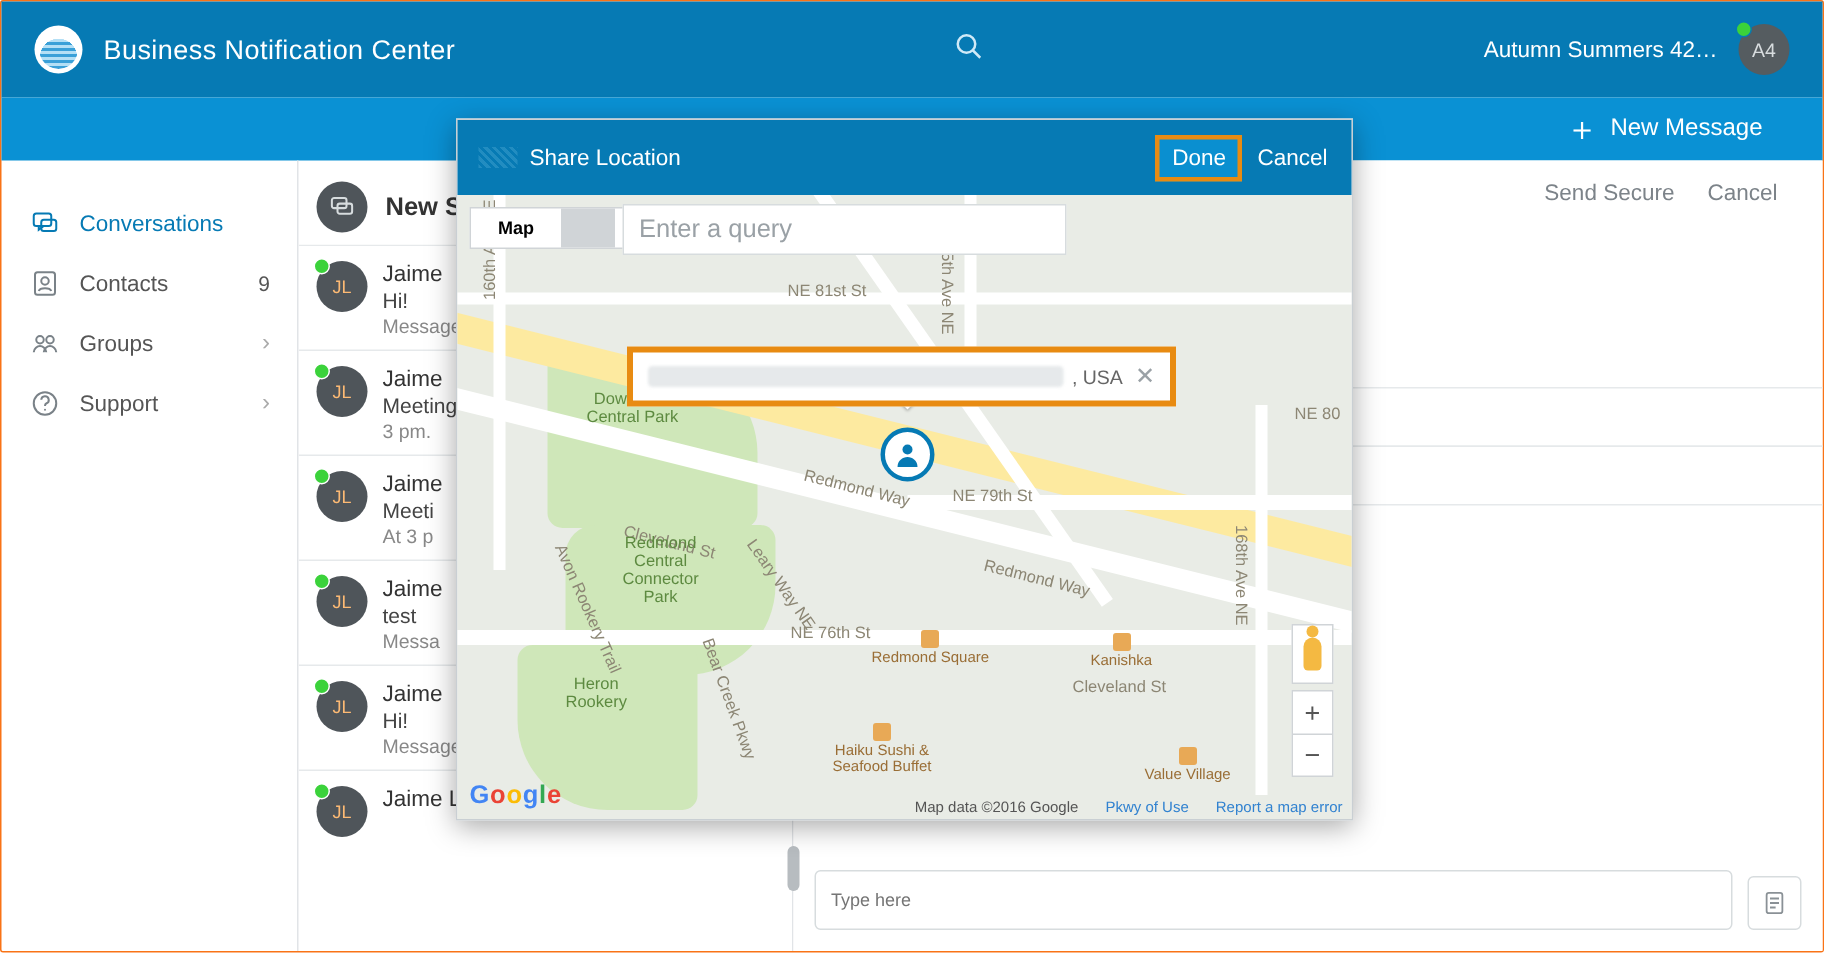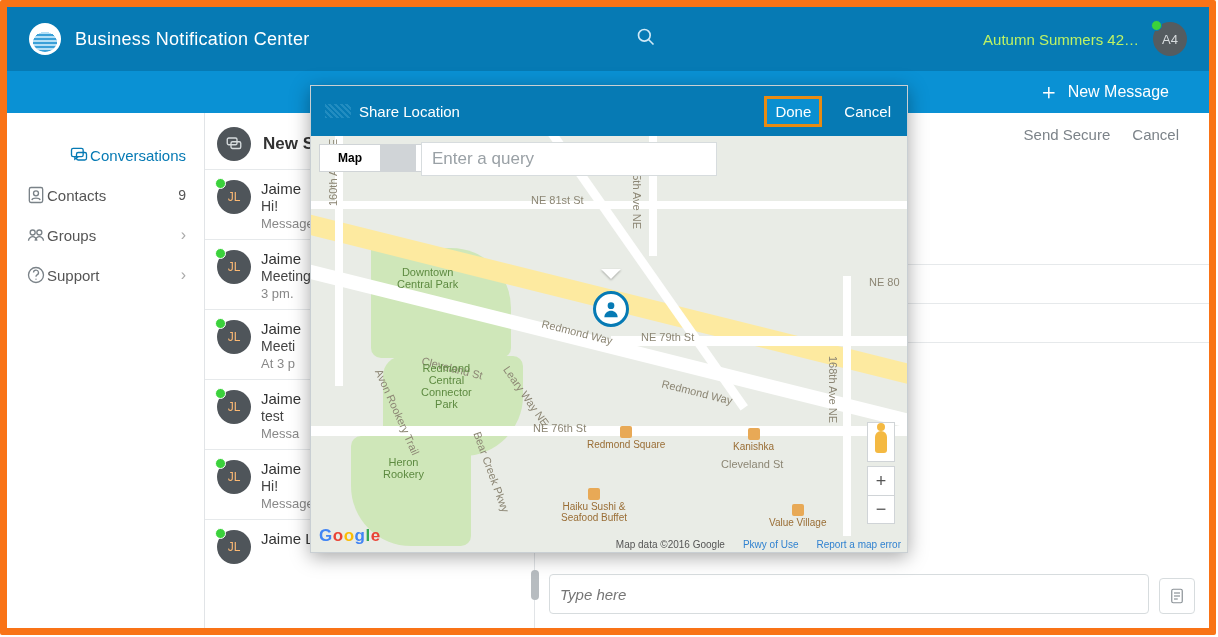--- a/index.html
+++ b/index.html
@@ -1,40 +1,40 @@
 <!DOCTYPE html>
 <html><head>
 <meta charset="utf-8">
 <style>
   * { box-sizing: border-box; margin: 0; padding: 0; font-family: Arial, Helvetica, sans-serif; }
   html, body { width: 1218px; height: 637px; overflow: hidden; background: #fff; }
-  .frame { width: 1216px; height: 635px; border: 7px solid #f97316; position: relative; background:#fff; border-radius:2px;}
+  .frame { width: 1216px; height: 635px; border: 1px solid #f97316; position: relative; background:#fff; border-radius:2px;}
   
   .header { height: 64px; background: #067ab4; color:#fff; display:flex; align-items:center; padding:0 22px; }
   .logo { width:32px; height:32px; border-radius:50%; background:#fff; position:relative; margin-right:14px; }
   .logo::before { content:""; position:absolute; inset:3px; border-radius:50%; background:
      radial-gradient(circle at 50% 70%, transparent 55%, #fff 56%),
      repeating-linear-gradient( #3aa0d8 0 2px, #b4dff5 2px 4px);
      clip-path: circle(50%);
   }
   .app-title { font-size:18px; font-weight:300; letter-spacing:.3px; }
   .search-zone { flex:1; display:flex; justify-content:center; }
   .search-icon svg { width:20px; height:20px; stroke:#cfe9f7; fill:none; stroke-width:2;}
   .user-zone { display:flex; align-items:center; gap:14px; }
-  .user-name { font-size:15px; color:#bef264; }
+  .user-name { font-size:15px; color:#ffffff; }
   .avatar-top { width:34px; height:34px; border-radius:50%; background:#555c60; color:#d7dcde; display:flex; align-items:center; justify-content:center; font-size:13px; position:relative;}
   .avatar-top::after{ content:""; position:absolute; width:9px; height:9px; background:#3bd23b; border-radius:50%; top:-2px; left:-2px; border:1px solid #067ab4;}
   
   .subbar { height:42px; background:#0a91d4; display:flex; align-items:center; justify-content:flex-end; padding-right:40px; color:#fff; }
   .newmsg { display:flex; align-items:center; gap:8px; font-size:16px; cursor:pointer;}
   .plus-icon{ font-size:22px; font-weight:300; line-height:0;}
   
   .body { display:flex; height: calc(100% - 106px); }
   .sidebar { width:198px; border-right:1px solid #e1e4e7; padding-top:22px; }
-  .side-item { display:flex; align-items:center; padding:10px 18px; font-size:15px; color:#555; cursor:pointer; position:relative;justify-content:flex-end;}
+  .side-item { display:flex; align-items:center; gap:12px; padding:10px 18px; font-size:15px; color:#555; cursor:pointer; position:relative;}
   .side-item.active { color:#067ab4; }
   .side-item .sicon{ width:22px; display:flex; align-items:center; justify-content:center;}
   .side-item .sicon svg{ width:20px; height:20px; stroke:#7a8288; fill:none; stroke-width:1.6;}
   .side-item.active .sicon svg{ stroke:#067ab4;}
   .side-badge { margin-left:auto; font-size:14px; color:#555;}
   .side-chev { margin-left:auto; color:#aaa; font-size:16px;}
   
   .conv-col { width:330px; border-right:1px solid #e1e4e7; overflow:hidden; display:flex; flex-direction:column;}
   .conv-titlebar { display:flex; align-items:center; gap:12px; padding:14px 12px 8px; }
   .conv-titlebar .round { width:34px;height:34px;border-radius:50%;background:#4f555a;display:flex;align-items:center;justify-content:center;}
@@ -50,32 +50,32 @@
   .conv .time{ font-size:12px; color:#888;}
   .conv .subj{ font-size:14px; color:#444; margin-top:1px;}
   .conv .prev{ font-size:13px; color:#888; margin-top:2px; white-space:nowrap; overflow:hidden; text-overflow:ellipsis;}
   
   .right-col { flex:1; display:flex; flex-direction:column; background:#fff;}
   .right-top { height:42px; display:flex; align-items:center; justify-content:flex-end; gap:22px; padding:0 30px; color:#7c8389; font-size:15px;}
   .right-opts { padding: 0; }
   .opt-row { height:40px; border-top:1px solid #e6e9eb; border-bottom:1px solid #e6e9eb; display:flex; align-items:center; padding:0 18px; font-size:15px; color:#444; margin-top:-1px;}
   .compose-area{ flex:1; display:flex; align-items:flex-end; padding:14px; }
   .compose { flex:1; display:flex; align-items:center; border:1px solid #d7dcde; border-radius:4px; height:40px; padding:0 10px; color:#9aa1a6;}
-  .compose input{ border:none; outline:none; flex:1; font-size:15px; color:#8b5cf6; background:transparent;font-style:italic;}
+  .compose input{ border:none; outline:none; flex:1; font-size:12px; color:#8b5cf6; background:transparent;}
   .attach { width:36px;height:36px;border:1px solid #d7dcde;border-radius:4px;margin-left:10px;display:flex;align-items:center;justify-content:center;}
   .attach svg{width:18px;height:18px;stroke:#8a9196;fill:none;stroke-width:1.6;}
   .scroll-handle{ position:absolute; left:524px; top:563px; width:8px; height:30px; background:#b7bcc0; border-radius:4px;}
 
   
   .modal { position:absolute; left:303px; top:78px; width:598px; height:468px; background:#fff; box-shadow:0 4px 18px rgba(0,0,0,.35); z-index:50; display:flex; flex-direction:column; border:1px solid #c9cfd3;}
   .modal-head { background:#067ab4; color:#fff; height:50px; display:flex; align-items:center; padding:0 14px;}
   .modal-head .grip{ width:26px; height:14px; margin-right:8px; background:
       repeating-linear-gradient(45deg,#3499c9 0 2px, transparent 2px 4px); opacity:.6;}
   .modal-title{ font-size:15px;}
-  .modal-actions{ margin-left:auto; display:flex; align-items:center; gap:20px;}
+  .modal-actions{ margin-left:auto; display:flex; align-items:center; gap:8px;}
   .done-btn{ background:#0a8fd0; color:#fff; padding:4px 8px; border:3px solid #e88b12; font-size:15px; cursor:pointer;}
   .cancel-btn{ color:#fff; font-size:15px; cursor:pointer; padding:4px 2px;}
   .map-wrap{ position:relative; flex:1; background:#e9ece6; overflow:hidden;}
   .map-type{ position:absolute; left:8px; top:8px; display:flex; background:#fff; border:1px solid #d0d4d7; font-size:12px; z-index:3;}
   .map-type span{ padding:6px 18px; cursor:pointer;}
   .map-type span.active{ font-weight:bold;}
   .map-type .sep{ width:1px; background:#d0d4d7;}
   .query-box{ position:absolute; left:110px; top:6px; width:296px; height:34px; background:#fff; border:1px solid #d7dcde; display:flex; align-items:center; padding:0 10px; color:#9aa1a6; font-size:17px; z-index:3;}
   .addr-tooltip{ position:absolute; left:113px; top:101px; width:366px; height:40px; background:#fff; border:4px solid #e88b12; display:flex; align-items:center; padding:0 10px; z-index:4;}
   .addr-tooltip .blur{ flex:1; height:14px; background:#e6e9eb; border-radius:3px; filter:blur(1px); margin-right:6px;}
@@ -354,20 +354,25 @@
       </div>
 
       <div class="map-type">
         <span class="active">Map</span>
         <span class="sep"></span>
         <span>Satellite</span>
       </div>
       <div class="query-box">
         <span>Enter a query</span>
       </div>
+      <div class="addr-tooltip">
+        <div class="blur"></div>
+        <span class="suffix">, USA</span>
+        <span class="close">✕</span>
+      </div>
       <div class="marker">
         <div class="pin">
             <svg viewBox="0 0 24 24">
               <circle cx="12" cy="8" r="4"></circle>
               <path d="M4 22c0-5 4-8 8-8s8 3 8 8z"></path>
             </svg>
           </div>
       </div>
       <div class="pegman">
           <span></span>

